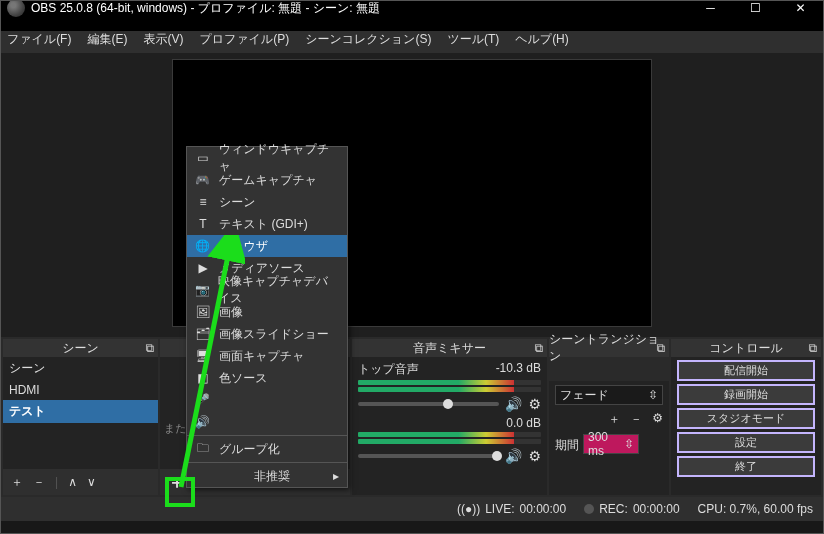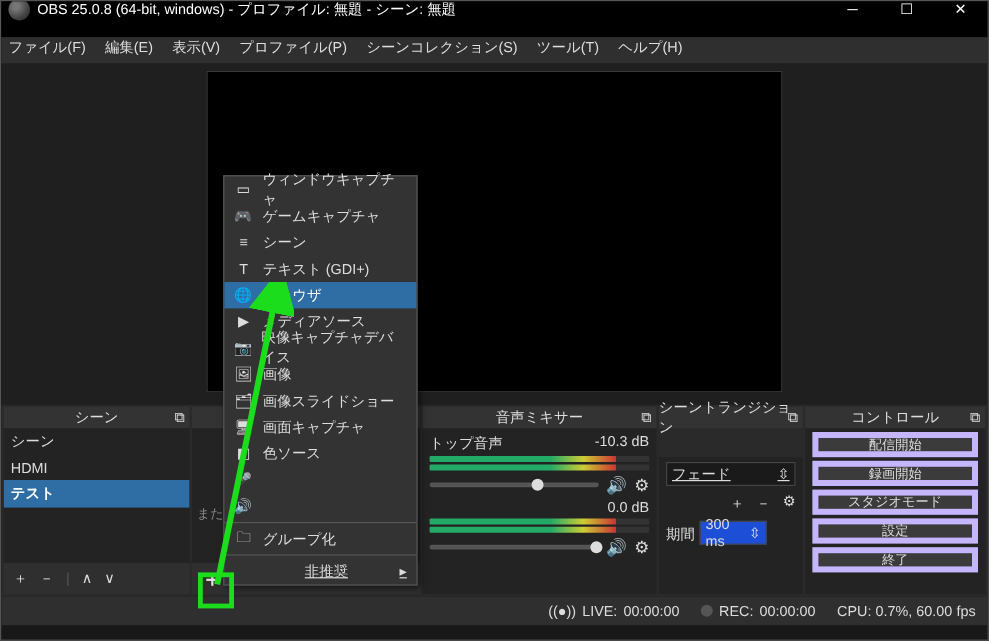--- a/index.html
+++ b/index.html
@@ -27,37 +27,37 @@
   .scene-item.sel { background: #2f6ea5; color: #fff; font-weight: bold; }
   .dock-toolbar { height: 26px; background: #2f2f2f; display: flex; align-items: center; gap: 10px; padding: 0 8px; color: #ddd; }
   .dock-toolbar .sep { color: #555; }
   .mixer-ch { padding: 4px 6px 0 6px; }
   .mixer-row { display: flex; justify-content: space-between; font-size: 11px; color: #ddd; }
   .meter { height: 5px; background: linear-gradient(90deg,#2a6 0%,#2a6 55%,#cc3 70%,#c33 85%,#333 85%,#333 100%); margin-top: 2px; border-radius: 1px; }
   .slider-row { display: flex; align-items: center; gap: 6px; margin-top: 4px; }
   .slider { flex: 1; height: 4px; background: #555; position: relative; border-radius: 2px; }
   .slider .thumb { position: absolute; width: 10px; height: 10px; background: #ddd; border-radius: 50%; top: -3px; }
   .spk, .gear { color: #ddd; font-size: 14px; }
-  .trans-row { display: flex; align-items: center; padding: 4px 6px; gap: 6px; color: #ddd; text-decoration: underline; }
+  .trans-row { display: flex; align-items: center; padding: 4px 6px; gap: 6px; color: #ddd; }
   .trans-select { flex: 1; height: 20px; background: #1a1a1a; border: 1px solid #444; display: flex; align-items: center; justify-content: space-between; padding: 0 4px; }
   .trans-btnrow { display: flex; justify-content: flex-end; gap: 10px; padding: 2px 6px; color: #ddd; }
   .trans-dur { display: flex; align-items: flex-end; gap: 4px; padding: 4px 6px; }
-  .trans-dur .inp { width: 56px; height: 20px; background: #1d4ed8; border: 1px solid #444; display: flex; align-items: center; justify-content: space-between; padding: 0 4px; }
-  .ctrl-btn { margin: 3px 6px; height: 21px; background: #3b3b3b; border: 5px solid #c4b5fd; display: flex; align-items: center; justify-content: center; color: #ddd; font-size: 11px; font-family: Liberation Serif, serif; }
+  .trans-dur .inp { width: 56px; height: 20px; background: #be185d; border: 1px solid #444; display: flex; align-items: center; justify-content: space-between; padding: 0 4px; }
+  .ctrl-btn { margin: 3px 6px; height: 21px; background: #3b3b3b; border: 2px solid #c4b5fd; display: flex; align-items: center; justify-content: center; color: #ddd; font-size: 11px; font-family: Liberation Serif, serif; }
   .statusbar { height: 24px; background: #2f2f2f; display: flex; align-items: center; justify-content: flex-end; gap: 18px; padding: 0 10px; color: #ddd; font-size: 11px; }
   .status-item { display: flex; align-items: center; gap: 5px; }
   .dot { width: 10px; height: 10px; border-radius: 50%; background: #555; }
 
   
   .ctx { position: absolute; left: 186px; top: 146px; width: 162px; background: #333; border: 1px solid #555; box-shadow: 2px 2px 6px rgba(0,0,0,0.6); z-index: 100; }
   .ctx-item { display: flex; align-items: center; height: 22px; padding: 0 8px; color: #ddd; gap: 8px; }
   .ctx-item.sel { background: #2f6ea5; color: #fff; }
   .ctx-item .ico { width: 16px; text-align: center; }
   .ctx-sep { height: 1px; background: #555; margin: 2px 0; }
-  .ctx-item.sub { justify-content: space-between; text-decoration: underline; }
+  .ctx-item.sub { justify-content: space-between; }
 
   
   .hl-box { position: absolute; border: 4px solid #1bdd1b; pointer-events: none; z-index: 200; }
   .arrow-svg { position: absolute; pointer-events: none; z-index: 201; }
 
   .src-hint { position: absolute; left: 0; top: 60px; color: #888; font-size: 11px; padding: 4px; }
 </style>
 </head>
 <body>
 

